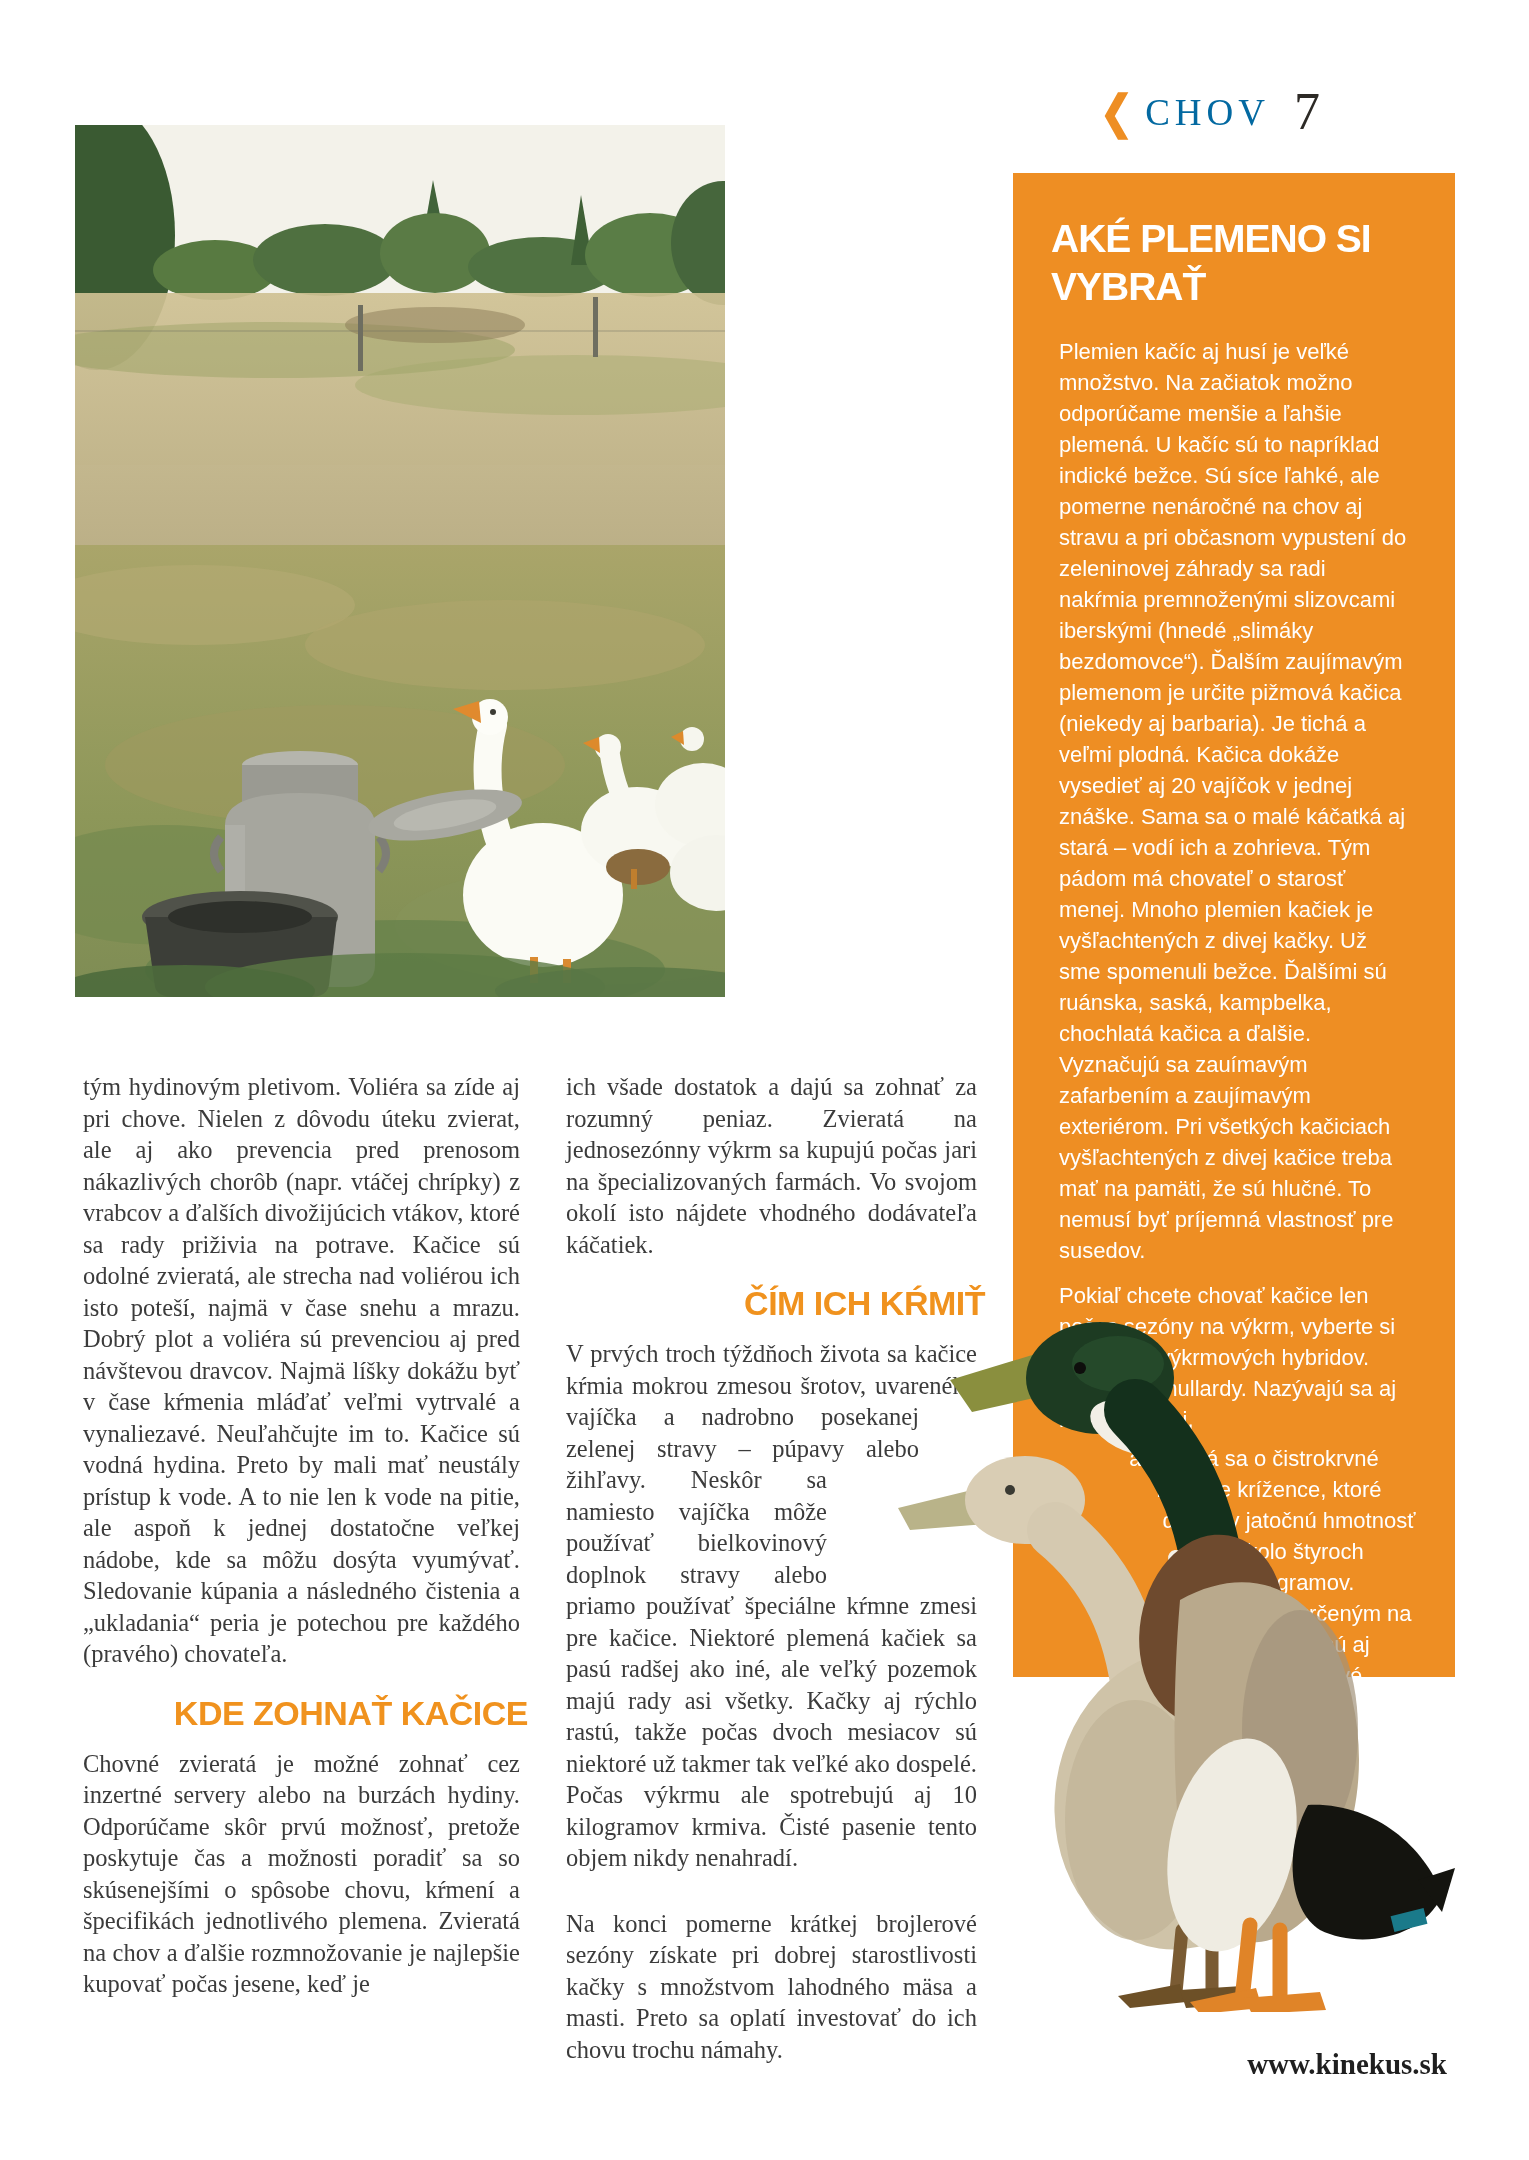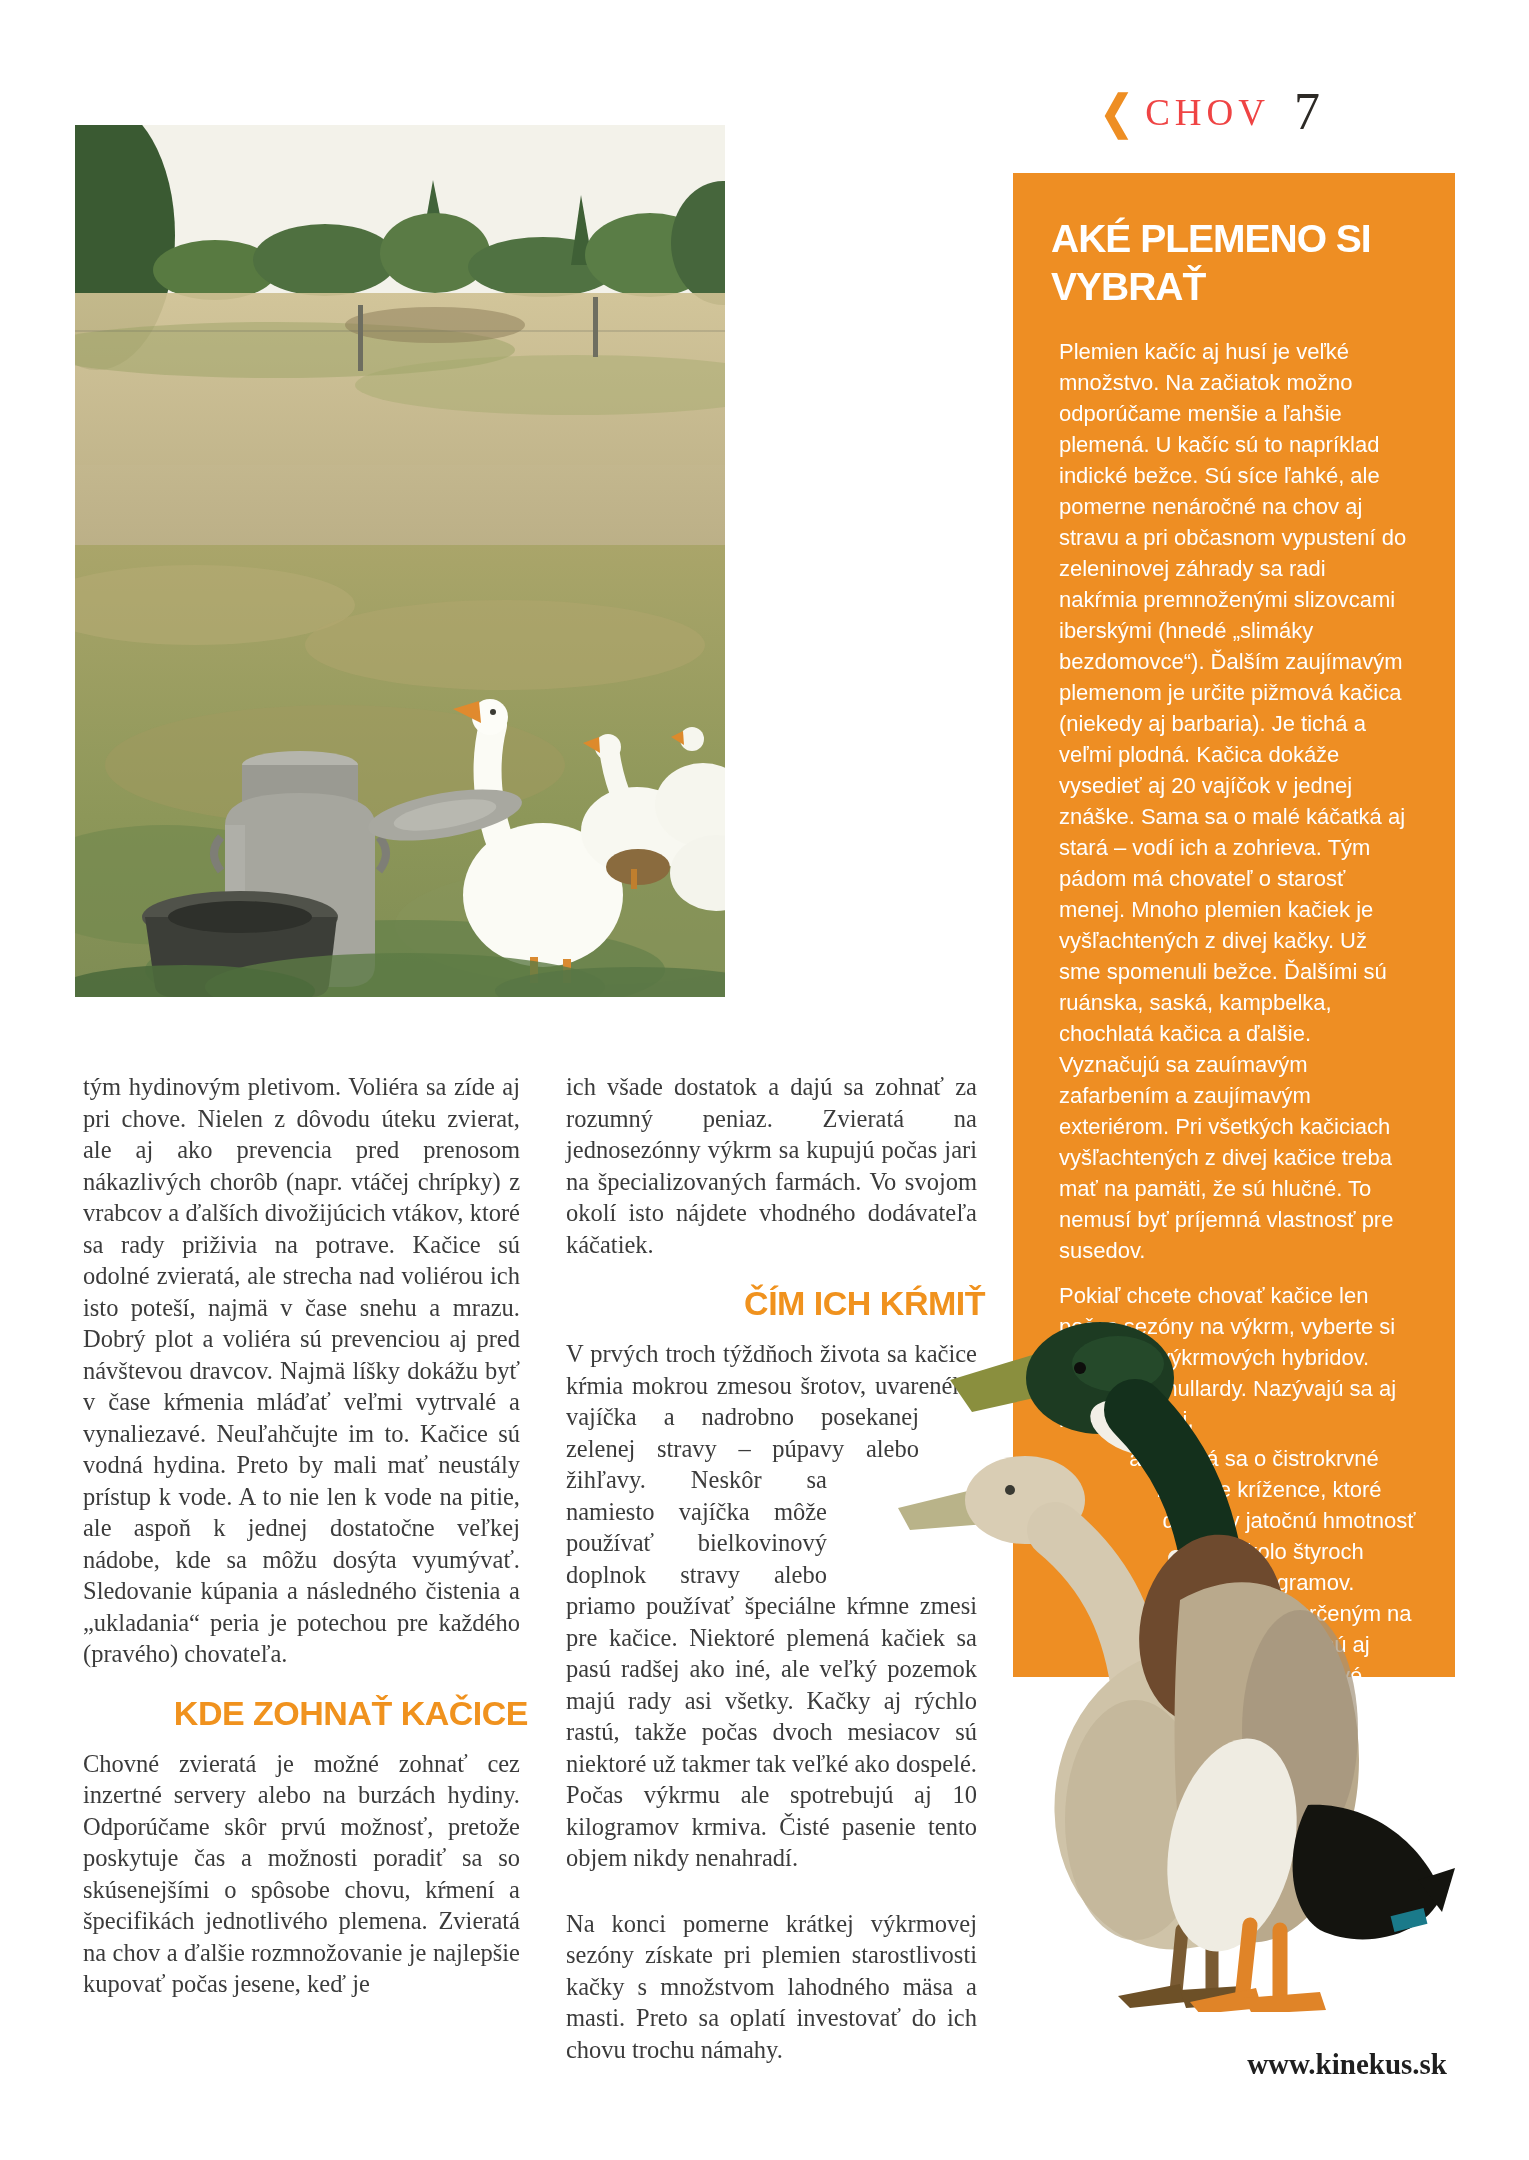--- a/index.html
+++ b/index.html
@@ -13,21 +13,21 @@
   
   .hdr{
     position:absolute;left:1150px;top:82px;width:170px;height:60px;
     display:flex;align-items:center;justify-content:flex-end;gap:12px;
   }
   .hdr .chev{
     color:#ee8e23;font-family:"Liberation Sans",sans-serif;
     font-size:40px;font-weight:bold;line-height:1;transform:scaleY(1.15);
   }
   .hdr .sect{
-    color:#ef4444;font-size:37px;letter-spacing:5px;line-height:1;
+    color:#0369a1;font-size:37px;letter-spacing:5px;line-height:1;
   }
   .hdr .bar{width:3px;height:48px;background:#2d2a26;}
   .hdr .pnum{color:#2d2a26;font-size:52px;line-height:1;}
   
   .photo{position:absolute;left:75px;top:125px;width:650px;height:872px;}
   
   .panel{
     position:absolute;left:1013px;top:173px;width:442px;height:1504px;
     background:#ee8e23;color:#ffffff;box-sizing:border-box;
     padding:42px 38px 0 38px;
@@ -213,18 +213,18 @@
   <div class="col col1">
     <p>tým hydinovým pletivom. Voliéra sa zíde aj pri chove. Nielen z dôvodu úteku zvierat, ale aj ako prevencia pred prenosom nákazlivých chorôb (napr. vtáčej chrípky) z vrabcov a ďalších divožijúcich vtákov, ktoré sa rady priživia na potrave. Kačice sú odolné zvieratá, ale strecha nad voliérou ich isto poteší, najmä v čase snehu a mrazu. Dobrý plot a voliéra sú prevenciou aj pred návštevou dravcov. Najmä líšky dokážu byť v čase kŕmenia mláďať veľmi vytrvalé a vynaliezavé. Neuľahčujte im to. Kačice sú vodná hydina. Preto by mali mať neustály prístup k vode. A to nie len k vode na pitie, ale aspoň k jednej dostatočne veľkej nádobe, kde sa môžu dosýta vyumývať. Sledovanie kúpania a následného čistenia a „ukladania“ peria je potechou pre každého (pravého) chovateľa.</p>
     <div class="subhead">KDE ZOHNAŤ KAČICE</div>
     <p>Chovné zvieratá je možné zohnať cez inzertné servery alebo na burzách hydiny. Odporúčame skôr prvú možnosť, pretože poskytuje čas a možnosti poradiť sa so skúsenejšími o spôsobe chovu, kŕmení a špecifikách jednotlivého plemena. Zvieratá na chov a ďalšie rozmnožovanie je najlepšie kupovať počas jesene, keď je</p>
   </div>
 
   <div class="col col2">
     <p>ich všade dostatok a dajú sa zohnať za rozumný peniaz. Zvieratá na jednosezónny výkrm sa kupujú počas jari na špecializovaných farmách. Vo svojom okolí isto nájdete vhodného dodávateľa káčatiek.</p>
     <div class="subhead">ČÍM ICH KŔMIŤ</div>
     <p><span class="f0"></span><span class="f1"></span><span class="f2"></span><span>V prvých troch týždňoch života sa kačice kŕmia mokrou zmesou šrotov, uvareného vajíčka a nadrobno posekanej zelenej stravy – púpavy alebo žihľavy. Neskôr sa namiesto vajíčka môže používať bielkovinový doplnok stravy alebo priamo používať špeciálne kŕmne zmesi pre kačice. Niektoré plemená kačiek sa pasú radšej ako iné, ale veľký pozemok majú rady asi všetky. Kačky aj rýchlo rastú, takže počas dvoch mesiacov sú niektoré už takmer tak veľké ako dospelé. Počas výkrmu ale spotrebujú aj 10 kilogramov krmiva. Čisté pasenie tento objem nikdy nenahradí.</span></p>
-    <p class="gap-par">Na konci pomerne krátkej výkrmovej sezóny získate pri plemien starostlivosti kačky s množstvom lahodného mäsa a masti. Preto sa oplatí investovať do ich chovu trochu námahy.</p>
+    <p class="gap-par">Na konci pomerne krátkej brojlerové sezóny získate pri dobrej starostlivosti kačky s množstvom lahodného mäsa a masti. Preto sa oplatí investovať do ich chovu trochu námahy.</p>
   </div>
 
   <div class="footer">www.kinekus.sk</div>
 
 </div>
 
 </body></html>

